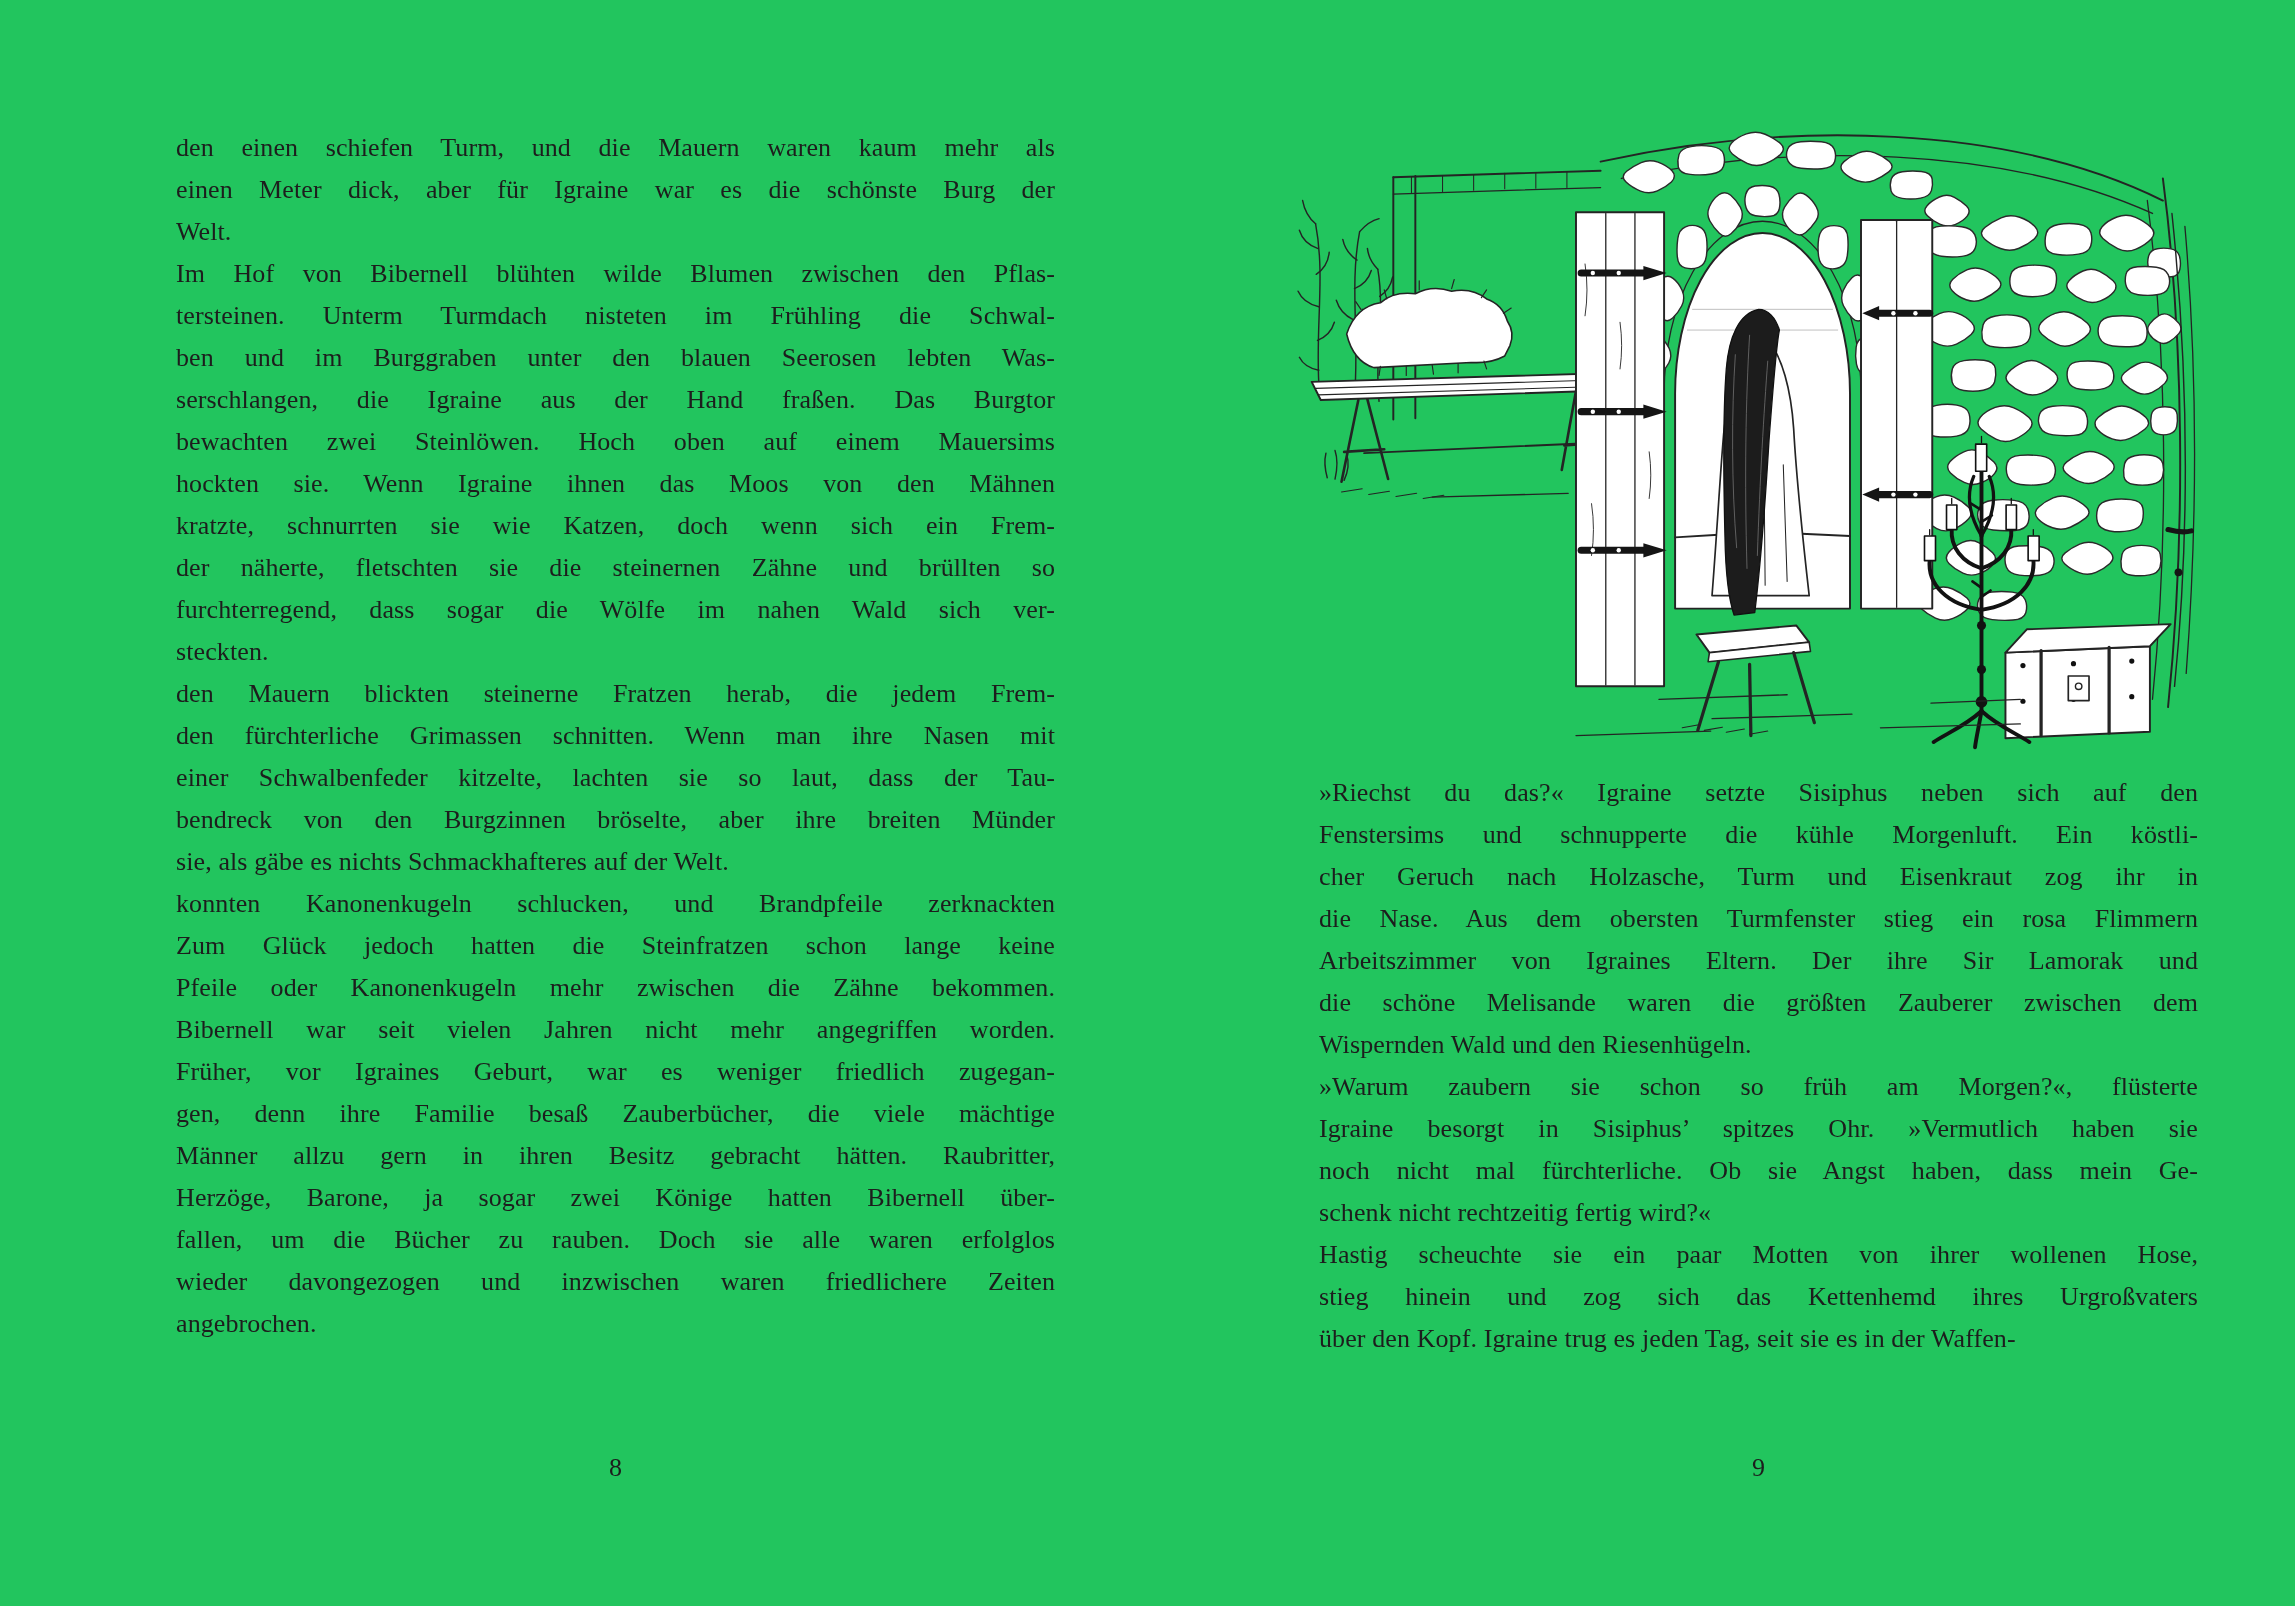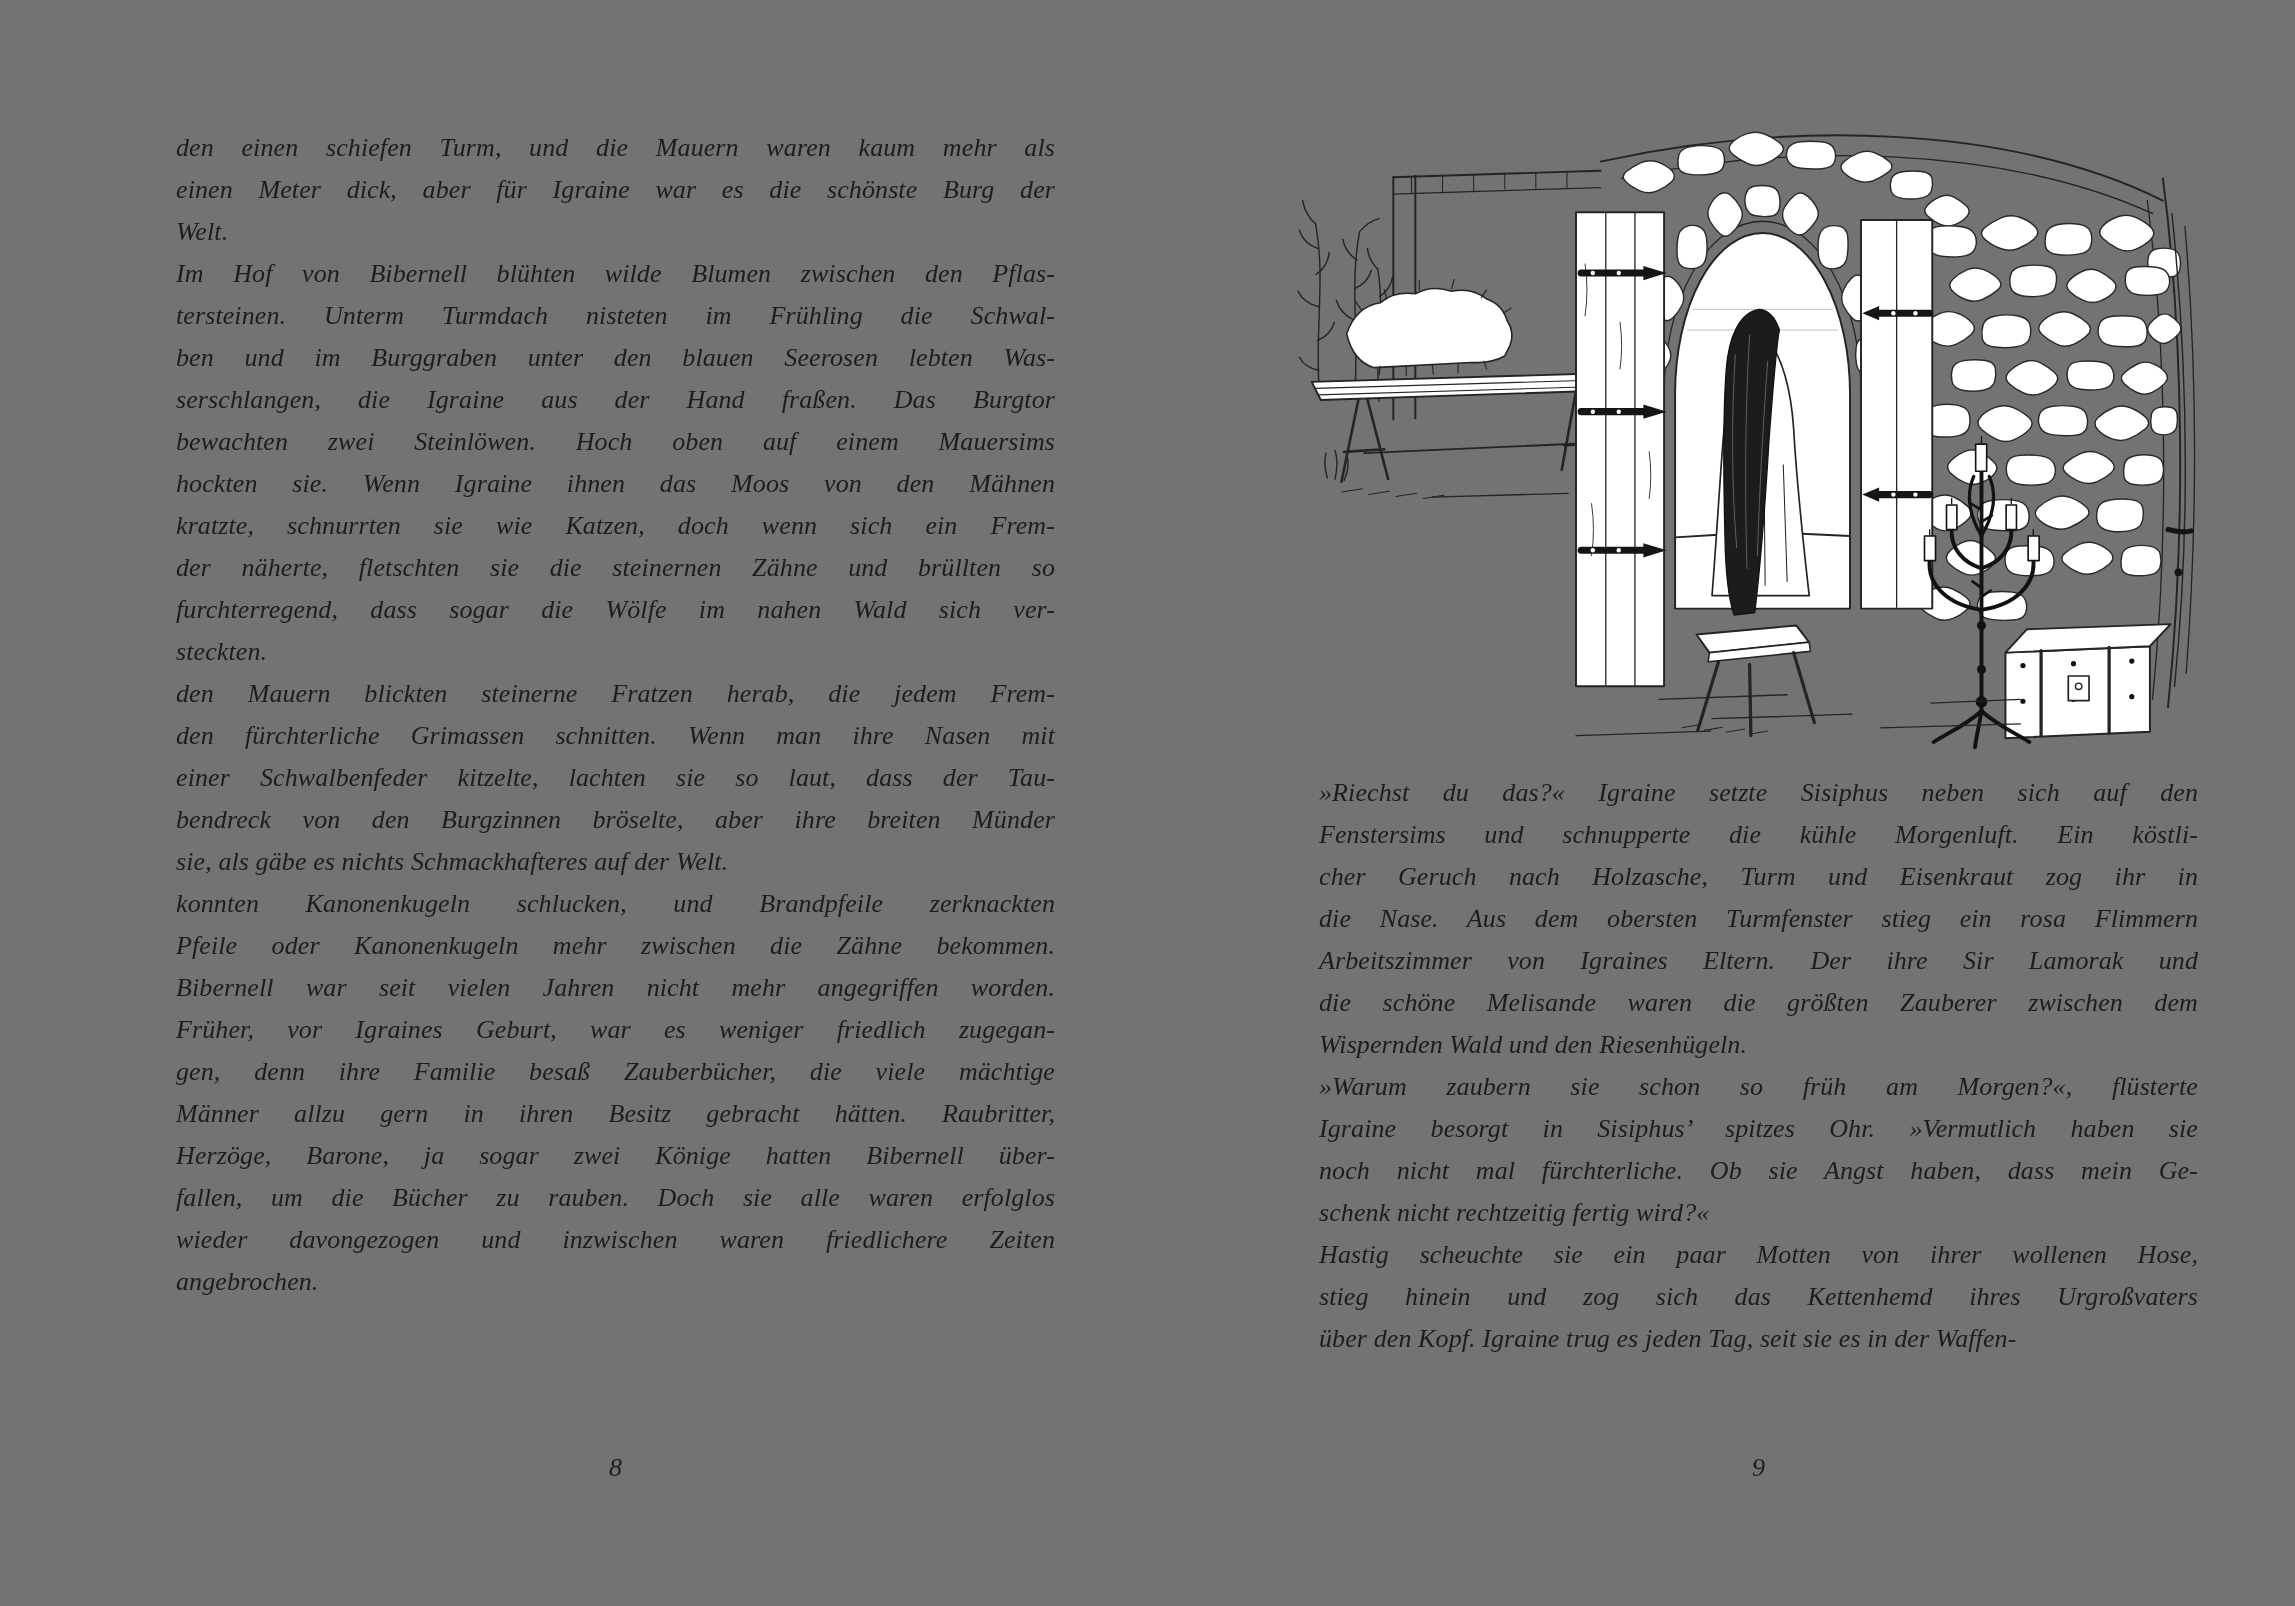--- a/index.html
+++ b/index.html
@@ -1,23 +1,22 @@
 <!DOCTYPE html>
 <html style="font-size:10.4px"><head>
 <meta charset="utf-8">
 <style>
   html,body{margin:0;padding:0;background:#ffffff;}
   .spread{
     position:relative;
     width:2295px;height:1607px;
-    background:#737373;
+    background:#22c55e;
     overflow:hidden;
     font-family:"Liberation Serif", serif;
     color:#1d1d1d;
-    font-style:italic;
   }
   .page{position:absolute;top:0;height:1607px;width:1147px;}
   .page-left{left:0;}
   .page-right{left:1148px;}
   .text-block{position:absolute;}
   #left-text{left:176px;top:127px;width:879px;}
   #right-text{left:1319px;top:772px;width:879px;}
   .line{
     font-size:26px;
     line-height:42px;
@@ -65,20 +64,21 @@
       <div class="line">kratzte, schnurrten sie wie Katzen, doch wenn sich ein Frem-</div>
       <div class="line">der näherte, fletschten sie die steinernen Zähne und brüllten so</div>
       <div class="line">furchterregend, dass sogar die Wölfe im nahen Wald sich ver-</div>
       <div class="line para-end">steckten.</div>
       <div class="line">den Mauern blickten steinerne Fratzen herab, die jedem Frem-</div>
       <div class="line">den fürchterliche Grimassen schnitten. Wenn man ihre Nasen mit</div>
       <div class="line">einer Schwalbenfeder kitzelte, lachten sie so laut, dass der Tau-</div>
       <div class="line">bendreck von den Burgzinnen bröselte, aber ihre breiten Münder</div>
       <div class="line para-end">sie, als gäbe es nichts Schmackhafteres auf der Welt.</div>
       <div class="line">konnten Kanonenkugeln schlucken, und Brandpfeile zerknackten</div>
+      <div class="line">Zum Glück jedoch hatten die Steinfratzen schon lange keine</div>
       <div class="line">Pfeile oder Kanonenkugeln mehr zwischen die Zähne bekommen.</div>
       <div class="line">Bibernell war seit vielen Jahren nicht mehr angegriffen worden.</div>
       <div class="line">Früher, vor Igraines Geburt, war es weniger friedlich zugegan-</div>
       <div class="line">gen, denn ihre Familie besaß Zauberbücher, die viele mächtige</div>
       <div class="line">Männer allzu gern in ihren Besitz gebracht hätten. Raubritter,</div>
       <div class="line">Herzöge, Barone, ja sogar zwei Könige hatten Bibernell über-</div>
       <div class="line">fallen, um die Bücher zu rauben. Doch sie alle waren erfolglos</div>
       <div class="line">wieder davongezogen und inzwischen waren friedlichere Zeiten</div>
       <div class="line para-end">angebrochen.</div>
     </div>

